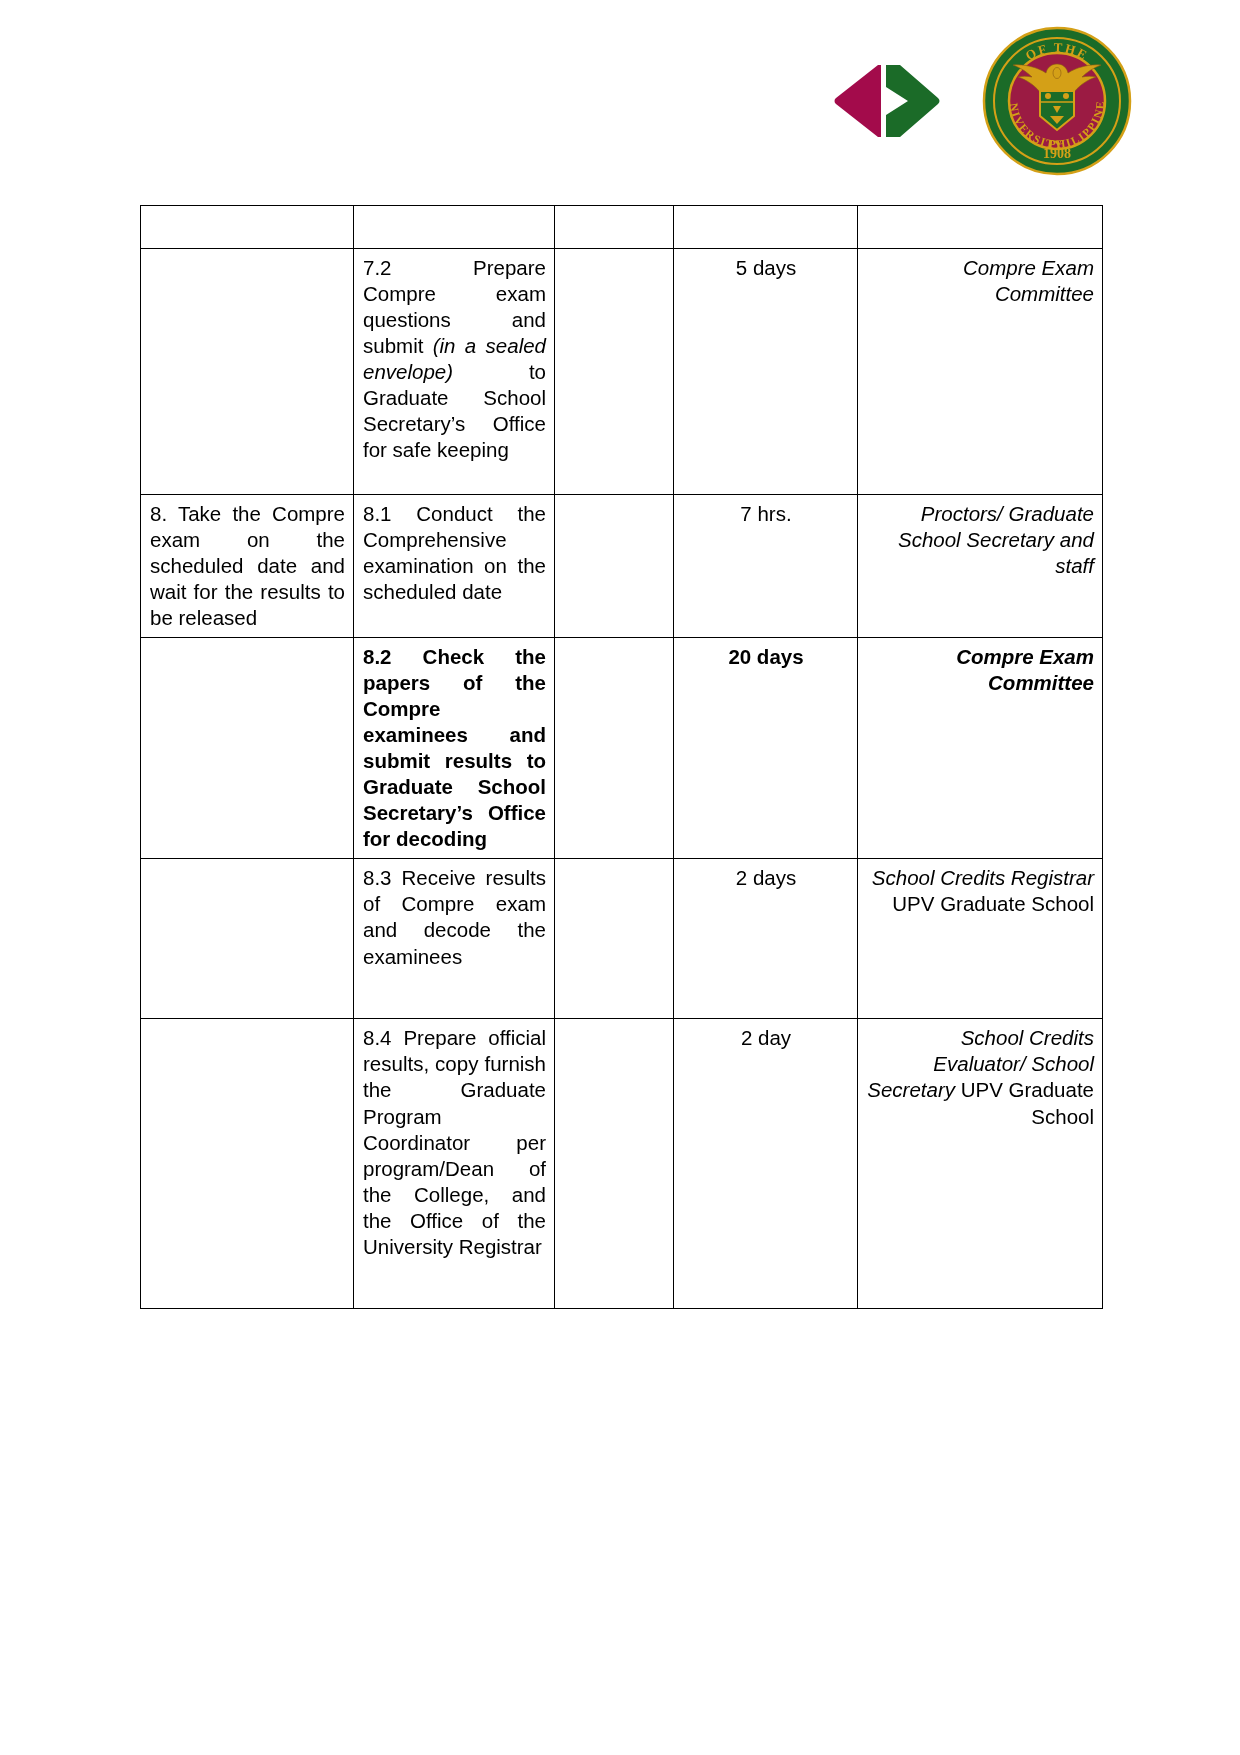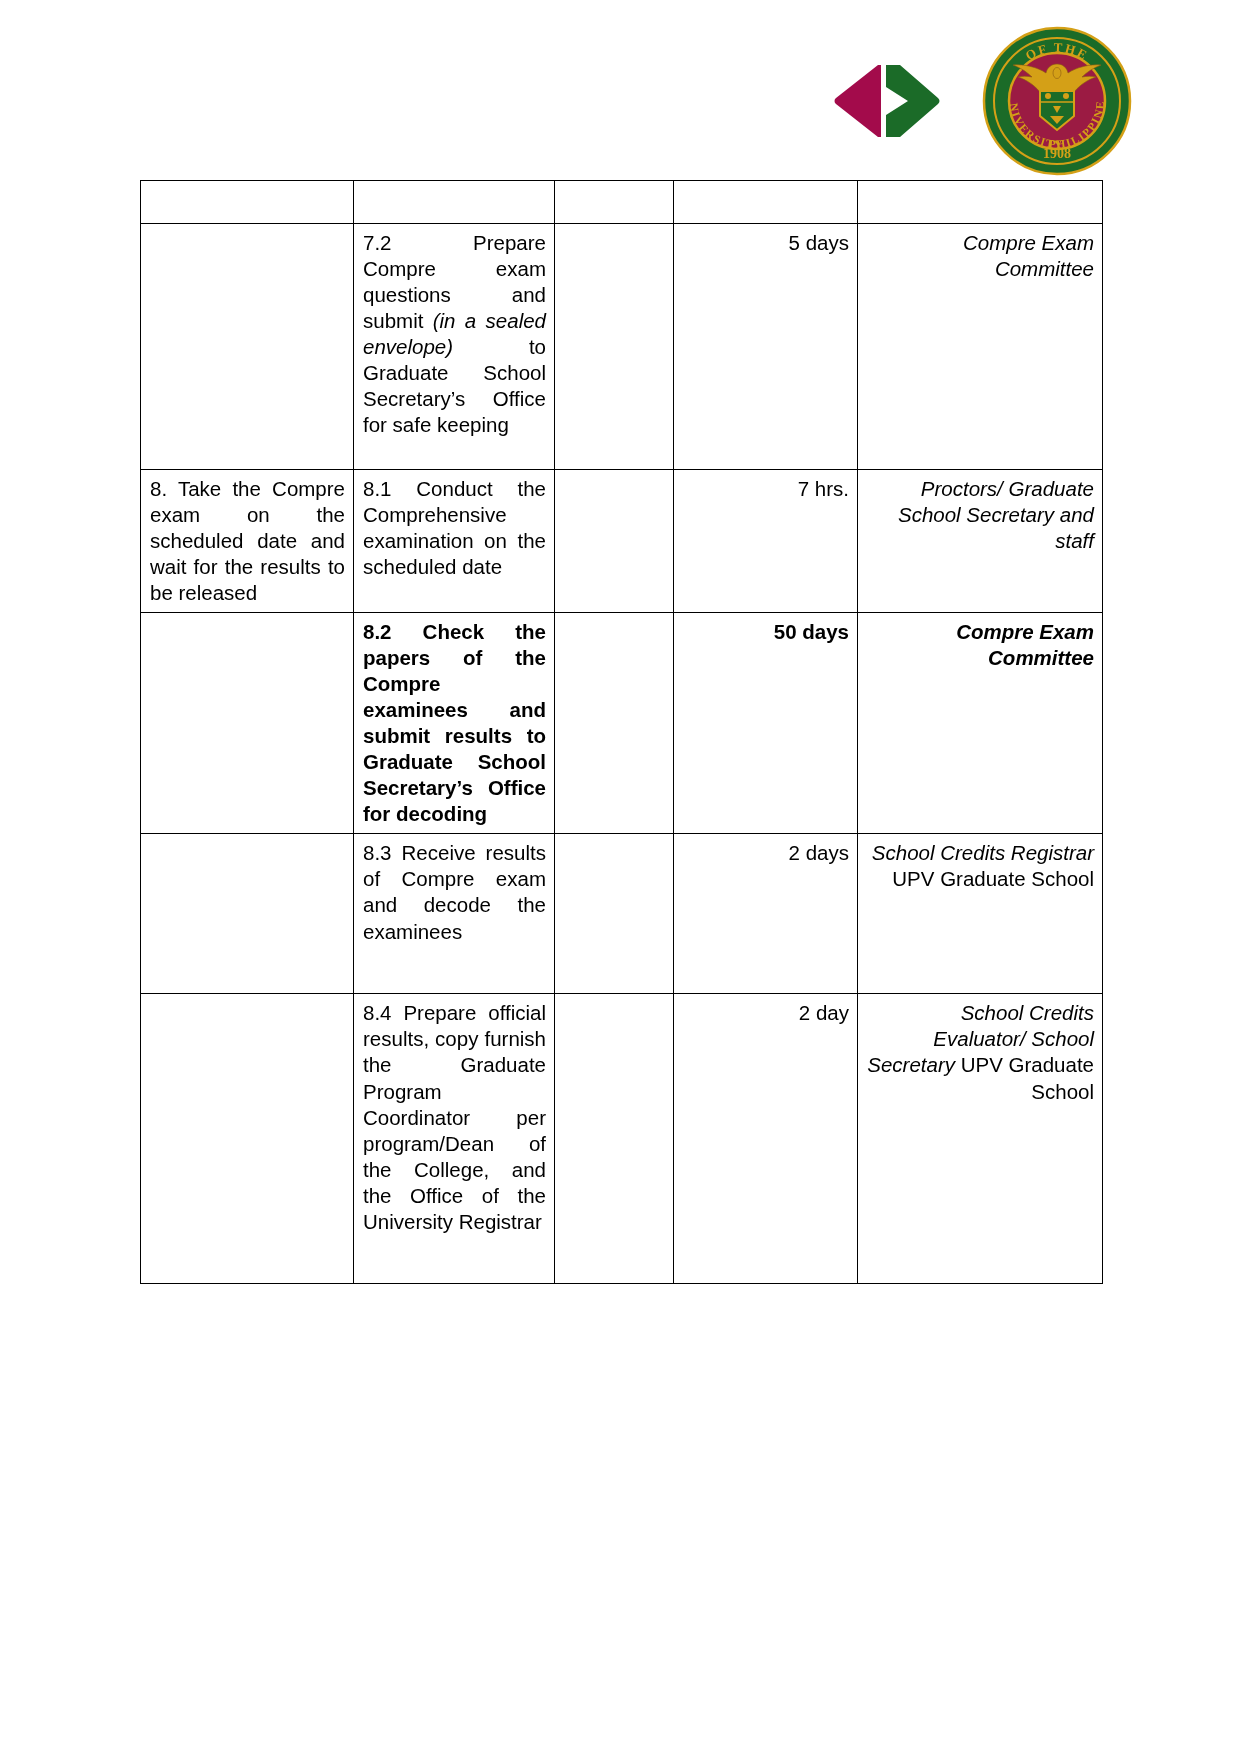--- a/index.html
+++ b/index.html
@@ -40,21 +40,21 @@
   .seal-logo {
     width: 150px;
     height: 150px;
     position: relative;
   }
 
   
   .doc-table-wrap {
     position: absolute;
     left: 140px;
-    top: 180px;
+    top: 205px;
     width: 962px;
   }
   table.flow-table {
     border-collapse: collapse;
     width: 962px;
     table-layout: fixed;
   }
   table.flow-table td {
     border: 1px solid #000000;
     vertical-align: top;
@@ -64,21 +64,21 @@
     font-family: "Liberation Sans", sans-serif;
   }
   col.c1 { width: 213px; }
   col.c2 { width: 201px; }
   col.c3 { width: 119px; }
   col.c4 { width: 184px; }
   col.c5 { width: 245px; }
 
   td.just { text-align: justify; text-align-last: left; }
   td.center-it { text-align: right; }
-  td.left-al { text-align: right; }
+  td.left-al { text-align: center; }
 
   .spacer-row td { height: 30px; padding: 0; }
 
   .it { font-style: italic; }
 </style>
 </head>
 <body>
 
 <div class="page-header">
   <div class="logo-row">
@@ -171,21 +171,21 @@
         <td class="just">8.1 Conduct the Comprehensive examination on the scheduled date</td>
         <td></td>
         <td class="left-al">7 hrs.</td>
         <td class="center-it it">Proctors/ Graduate School Secretary and staff</td>
       </tr>
 
       <tr style="height:207px;font-weight:bold;">
         <td class="just"></td>
         <td class="just">8.2 Check the papers of the Compre examinees and submit results to Graduate School Secretary’s Office for decoding</td>
         <td></td>
-        <td class="left-al">50 days</td>
+        <td class="left-al">20 days</td>
         <td class="center-it it">Compre Exam Committee</td>
       </tr>
 
       <tr style="height:160px;">
         <td class="just"></td>
         <td class="just">8.3 Receive results of Compre exam and decode the examinees</td>
         <td></td>
         <td class="left-al">2 days</td>
         <td class="center-it">
           <span class="it">School Credits Registrar</span>

